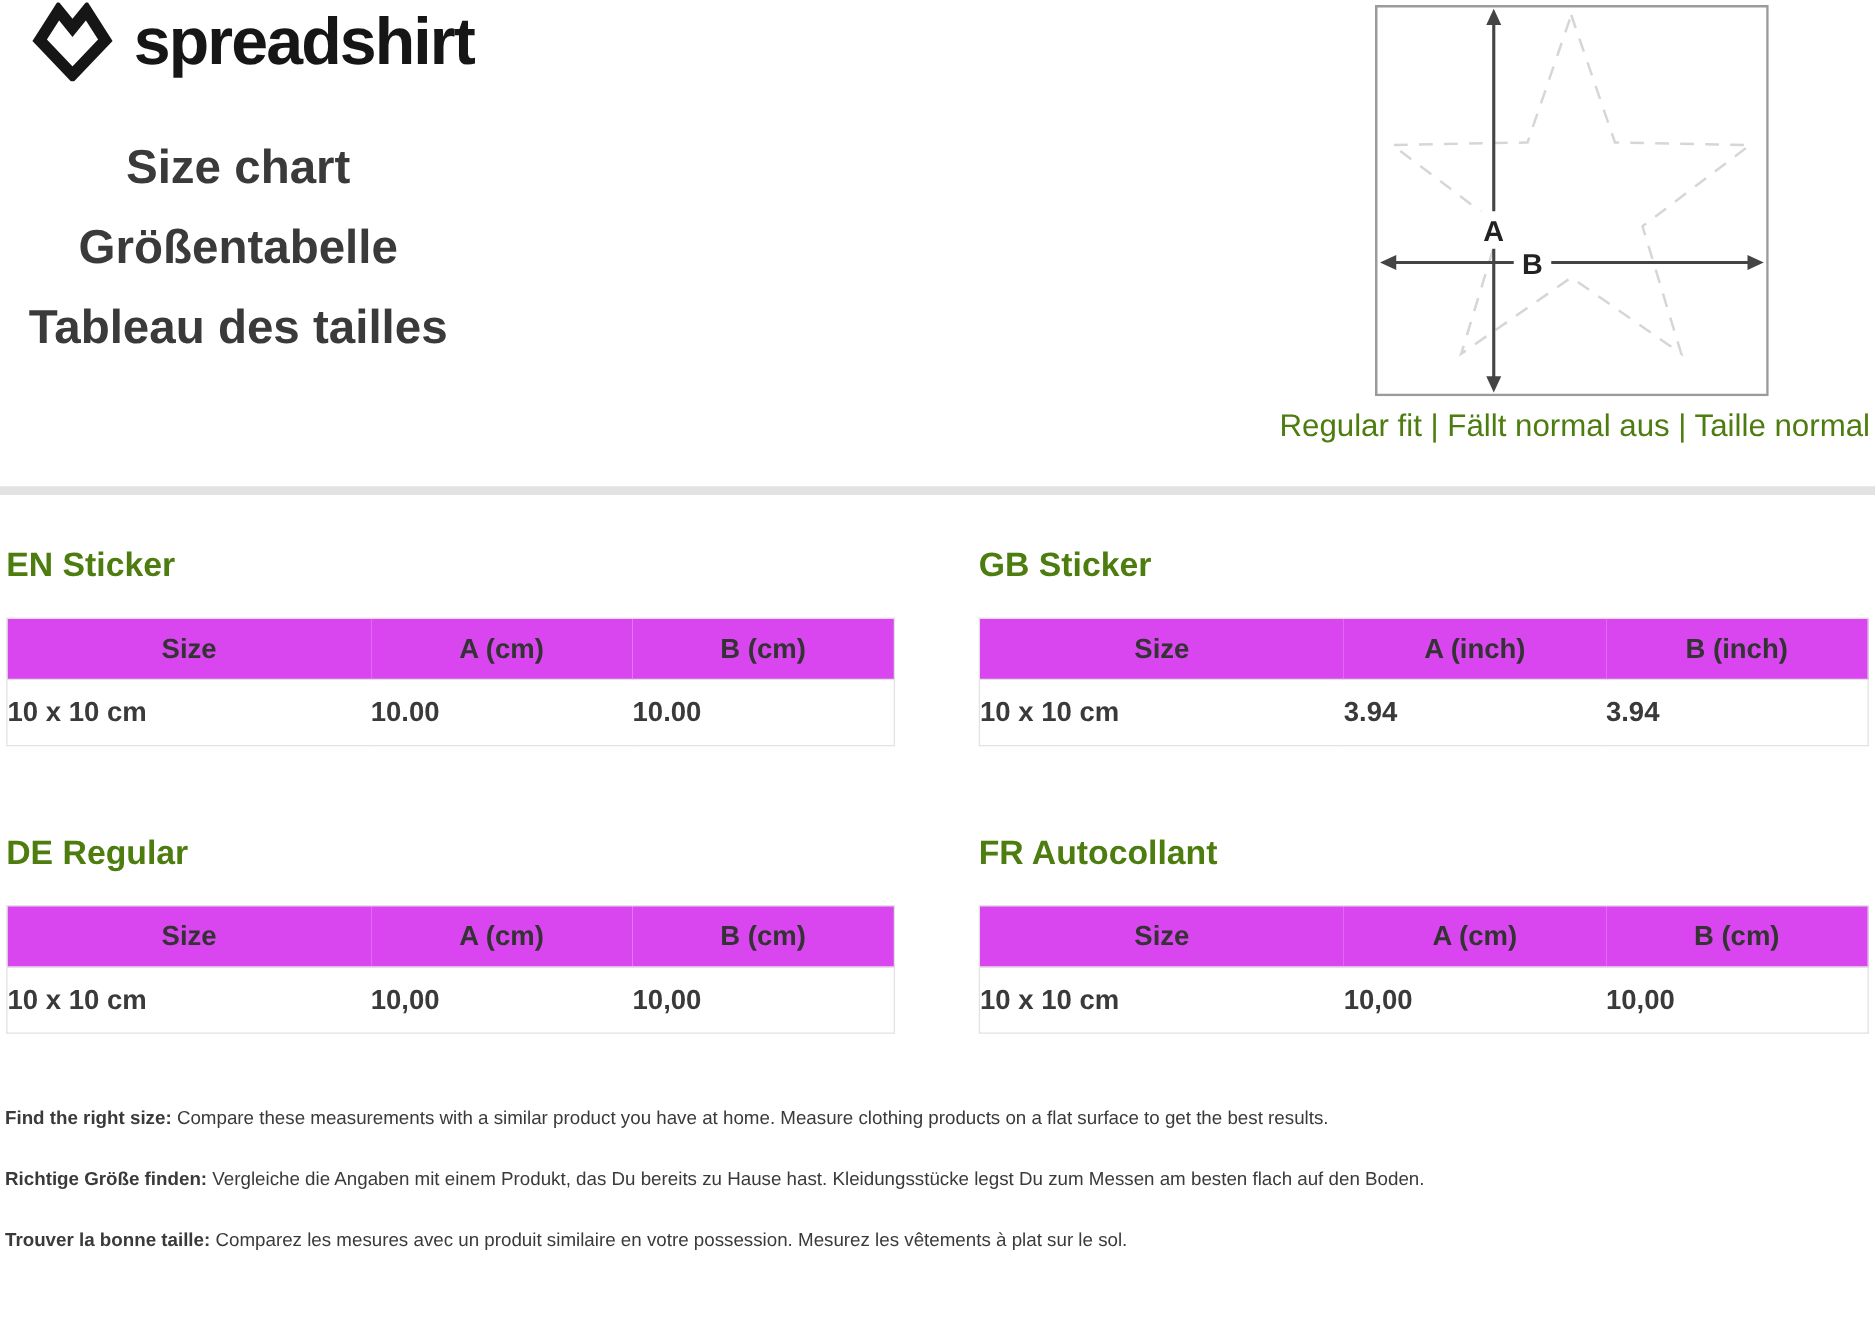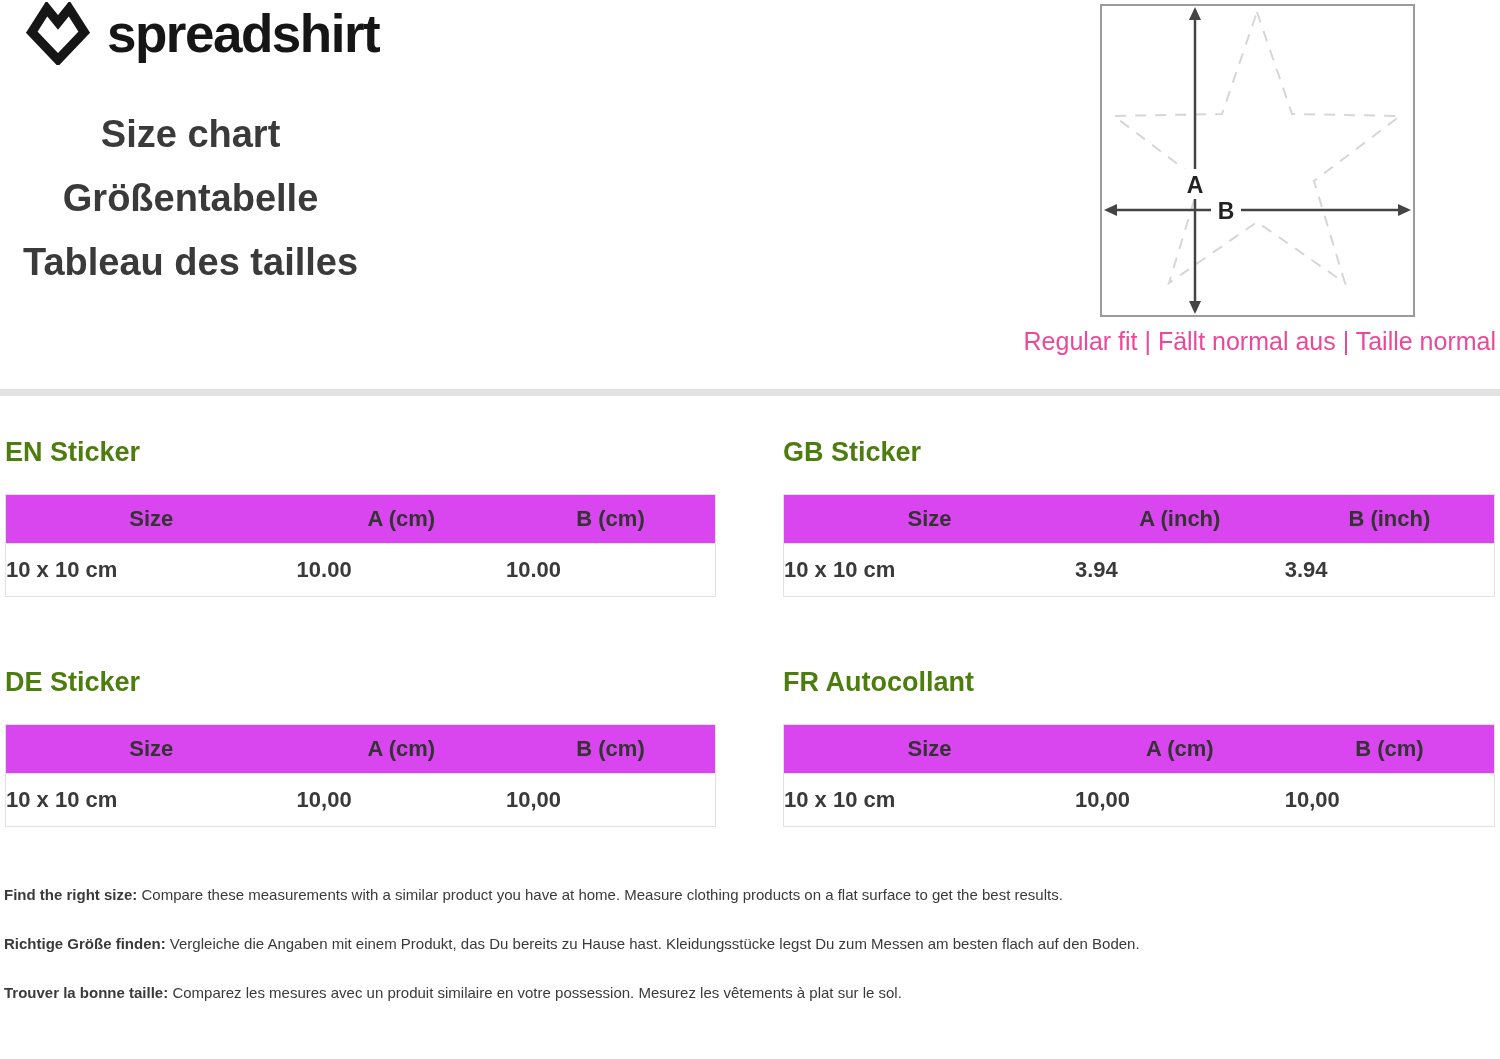--- a/index.html
+++ b/index.html
@@ -29,21 +29,21 @@
   .page-title {
     font-size: 38px; font-weight: 700; color: #3a3a3a;
     line-height: 64px; margin: 0; white-space: nowrap; text-align: center;
   }
 
   
   .diagram { position: absolute; top: 4px; left: 1100px; width: 315px; height: 313px; }
   .diagram svg { width: 315px; height: 313px; display: block; }
   .diagram-caption {
     position: absolute; top: 327px; right: 4px;
-    font-size: 25px; color: #ec4899; white-space: nowrap;
+    font-size: 25px; color: #4d7c0f; white-space: nowrap;
   }
 
   
   .divider {
     position: absolute; top: 389px; left: 0;
     width: 1500px; height: 7px; background: #e2e2e2;
   }
 
   
   .tables-grid {
@@ -159,21 +159,21 @@
           <tr>
         <td>10 x 10 cm</td>
         <td>3.94</td>
         <td>3.94</td>
       </tr>
         </tbody>
     </table>
   </section>
 
   <section class="size-section">
-    <h2 class="section-heading">DE Sticker</h2>
+    <h2 class="section-heading">DE Regular</h2>
     <table class="size-table">
       <thead>
           <tr>
         <th>Size</th>
         <th>A (cm)</th>
         <th>B (cm)</th>
       </tr>
         </thead>
       <tbody>
           <tr>

